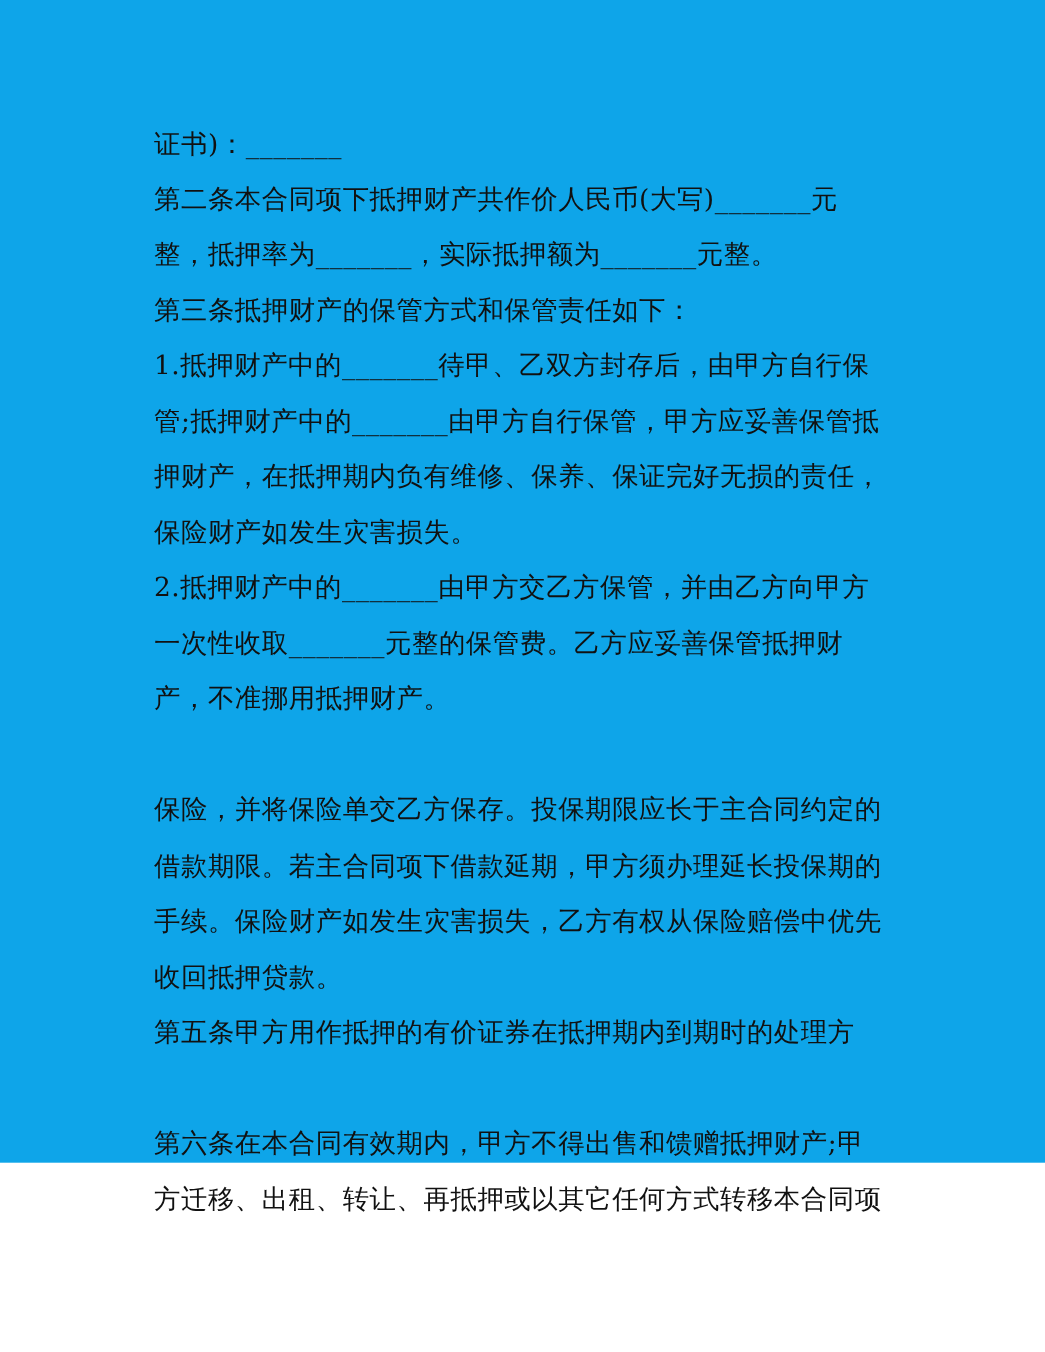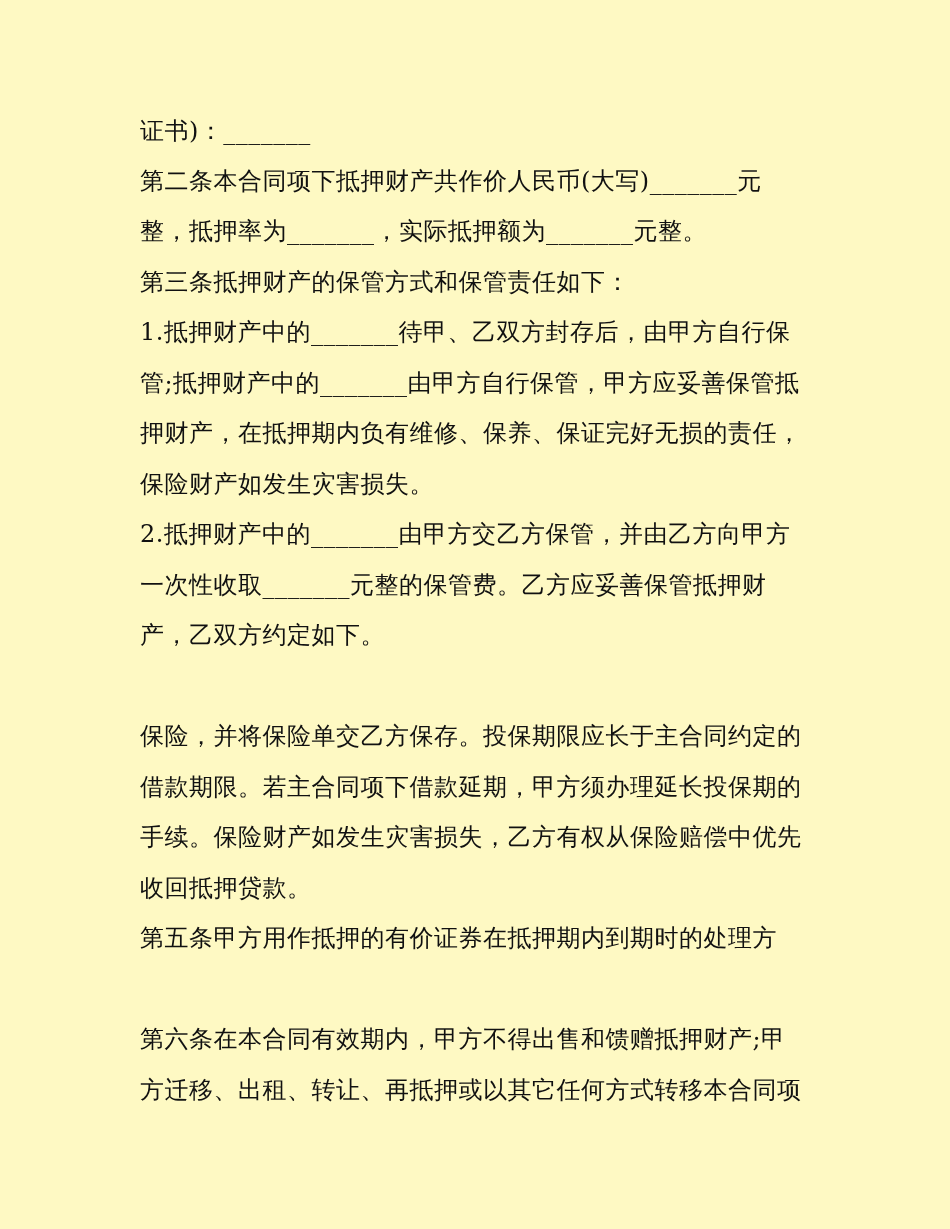--- a/index.html
+++ b/index.html
@@ -13,22 +13,22 @@
       position: relative;
       overflow: hidden;
       font-family: "DejaVu Serif", "Liberation Serif", serif;
       color: #111111;
     }
     .page {
       position: absolute;
       left: 0;
       top: 0;
       width: 950px;
-      height: 1229px;
-      background: #fef9c3;
+      height: 1057px;
+      background: #0ea5e9;
     }
     .line {
       position: absolute;
       left: 140px;
       font-size: 24px;
       line-height: 30px;
       white-space: nowrap;
       letter-spacing: 0.5px;
     }
   </style>
@@ -39,21 +39,21 @@
   <div class="line" style="top:116px">证书)：_______</div>
   <div class="line" style="top:166px">第二条本合同项下抵押财产共作价人民币(大写)_______元</div>
   <div class="line" style="top:216px">整，抵押率为_______，实际抵押额为_______元整。</div>
   <div class="line" style="top:267px">第三条抵押财产的保管方式和保管责任如下：</div>
   <div class="line" style="top:317px">1.抵押财产中的_______待甲、乙双方封存后，由甲方自行保</div>
   <div class="line" style="top:368px">管;抵押财产中的_______由甲方自行保管，甲方应妥善保管抵</div>
   <div class="line" style="top:418px">押财产，在抵押期内负有维修、保养、保证完好无损的责任，</div>
   <div class="line" style="top:469px">保险财产如发生灾害损失。</div>
   <div class="line" style="top:519px">2.抵押财产中的_______由甲方交乙方保管，并由乙方向甲方</div>
   <div class="line" style="top:570px">一次性收取_______元整的保管费。乙方应妥善保管抵押财</div>
-  <div class="line" style="top:620px">产，乙双方约定如下。</div>
+  <div class="line" style="top:620px">产，不准挪用抵押财产。</div>
   <div class="line" style="top:721px">保险，并将保险单交乙方保存。投保期限应长于主合同约定的</div>
   <div class="line" style="top:772px">借款期限。若主合同项下借款延期，甲方须办理延长投保期的</div>
   <div class="line" style="top:822px">手续。保险财产如发生灾害损失，乙方有权从保险赔偿中优先</div>
   <div class="line" style="top:873px">收回抵押贷款。</div>
   <div class="line" style="top:923px">第五条甲方用作抵押的有价证券在抵押期内到期时的处理方</div>
   <div class="line" style="top:1024px">第六条在本合同有效期内，甲方不得出售和馈赠抵押财产;甲</div>
   <div class="line" style="top:1075px">方迁移、出租、转让、再抵押或以其它任何方式转移本合同项</div>
 </div>
 
 </body></html>

